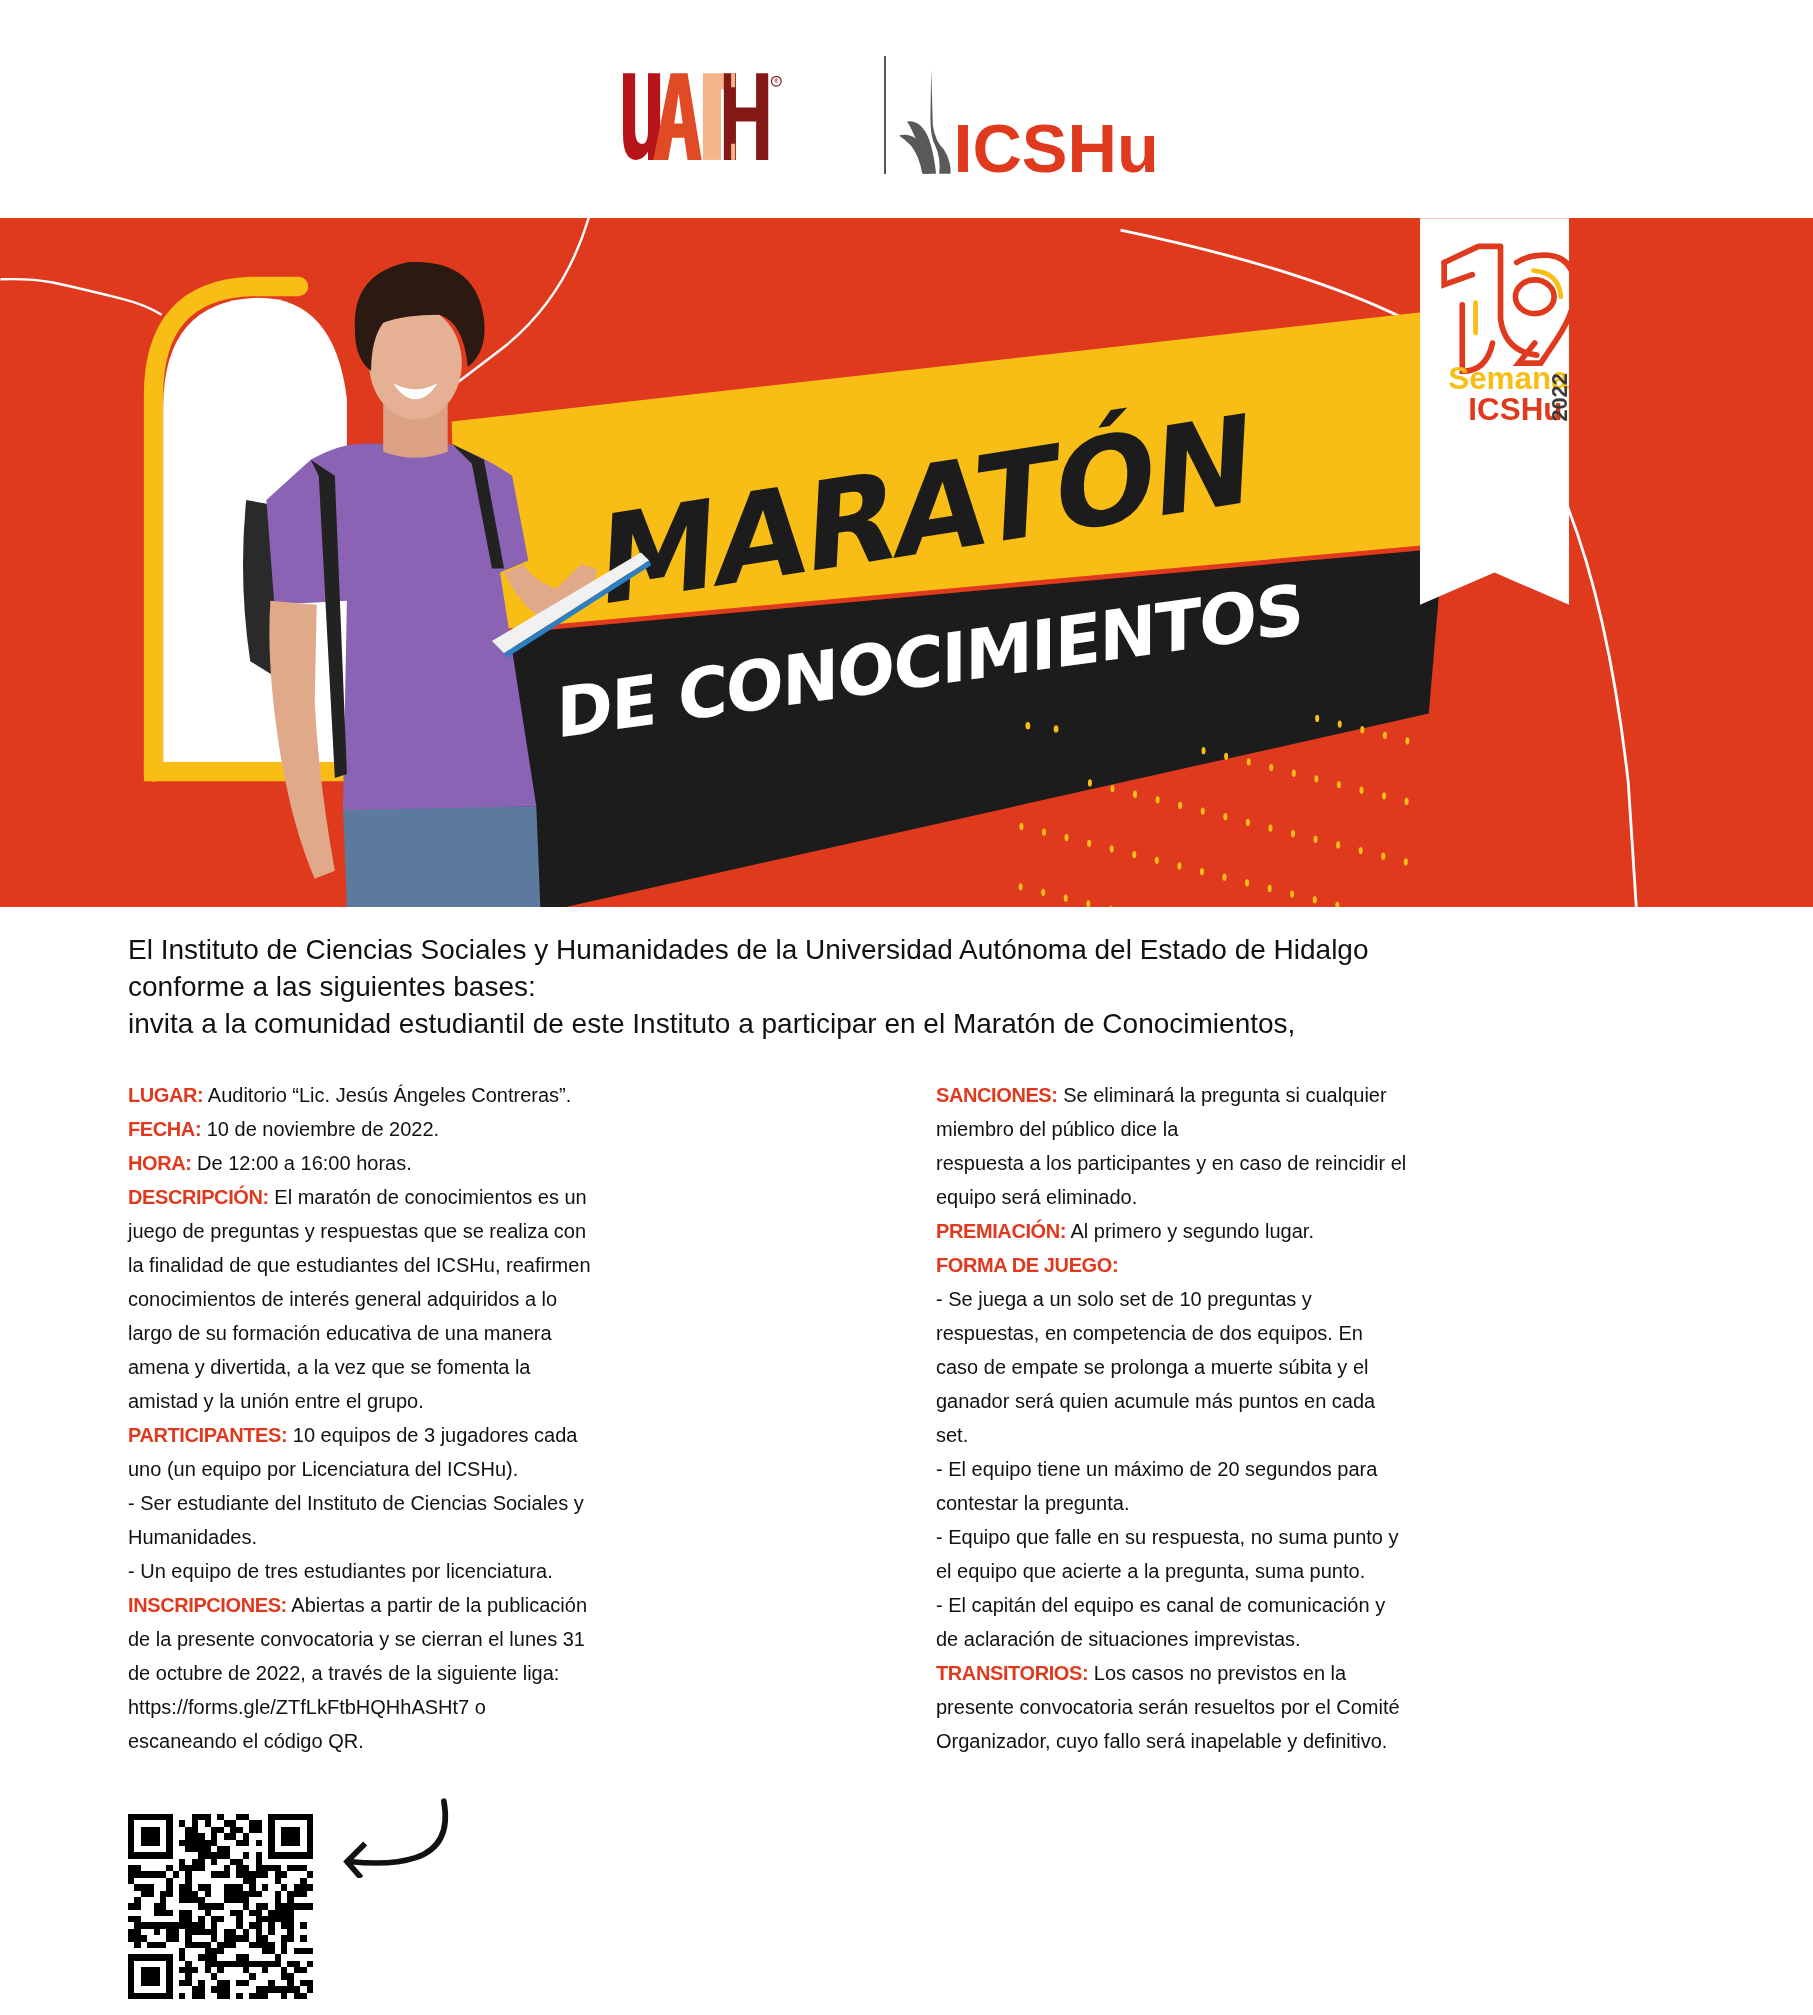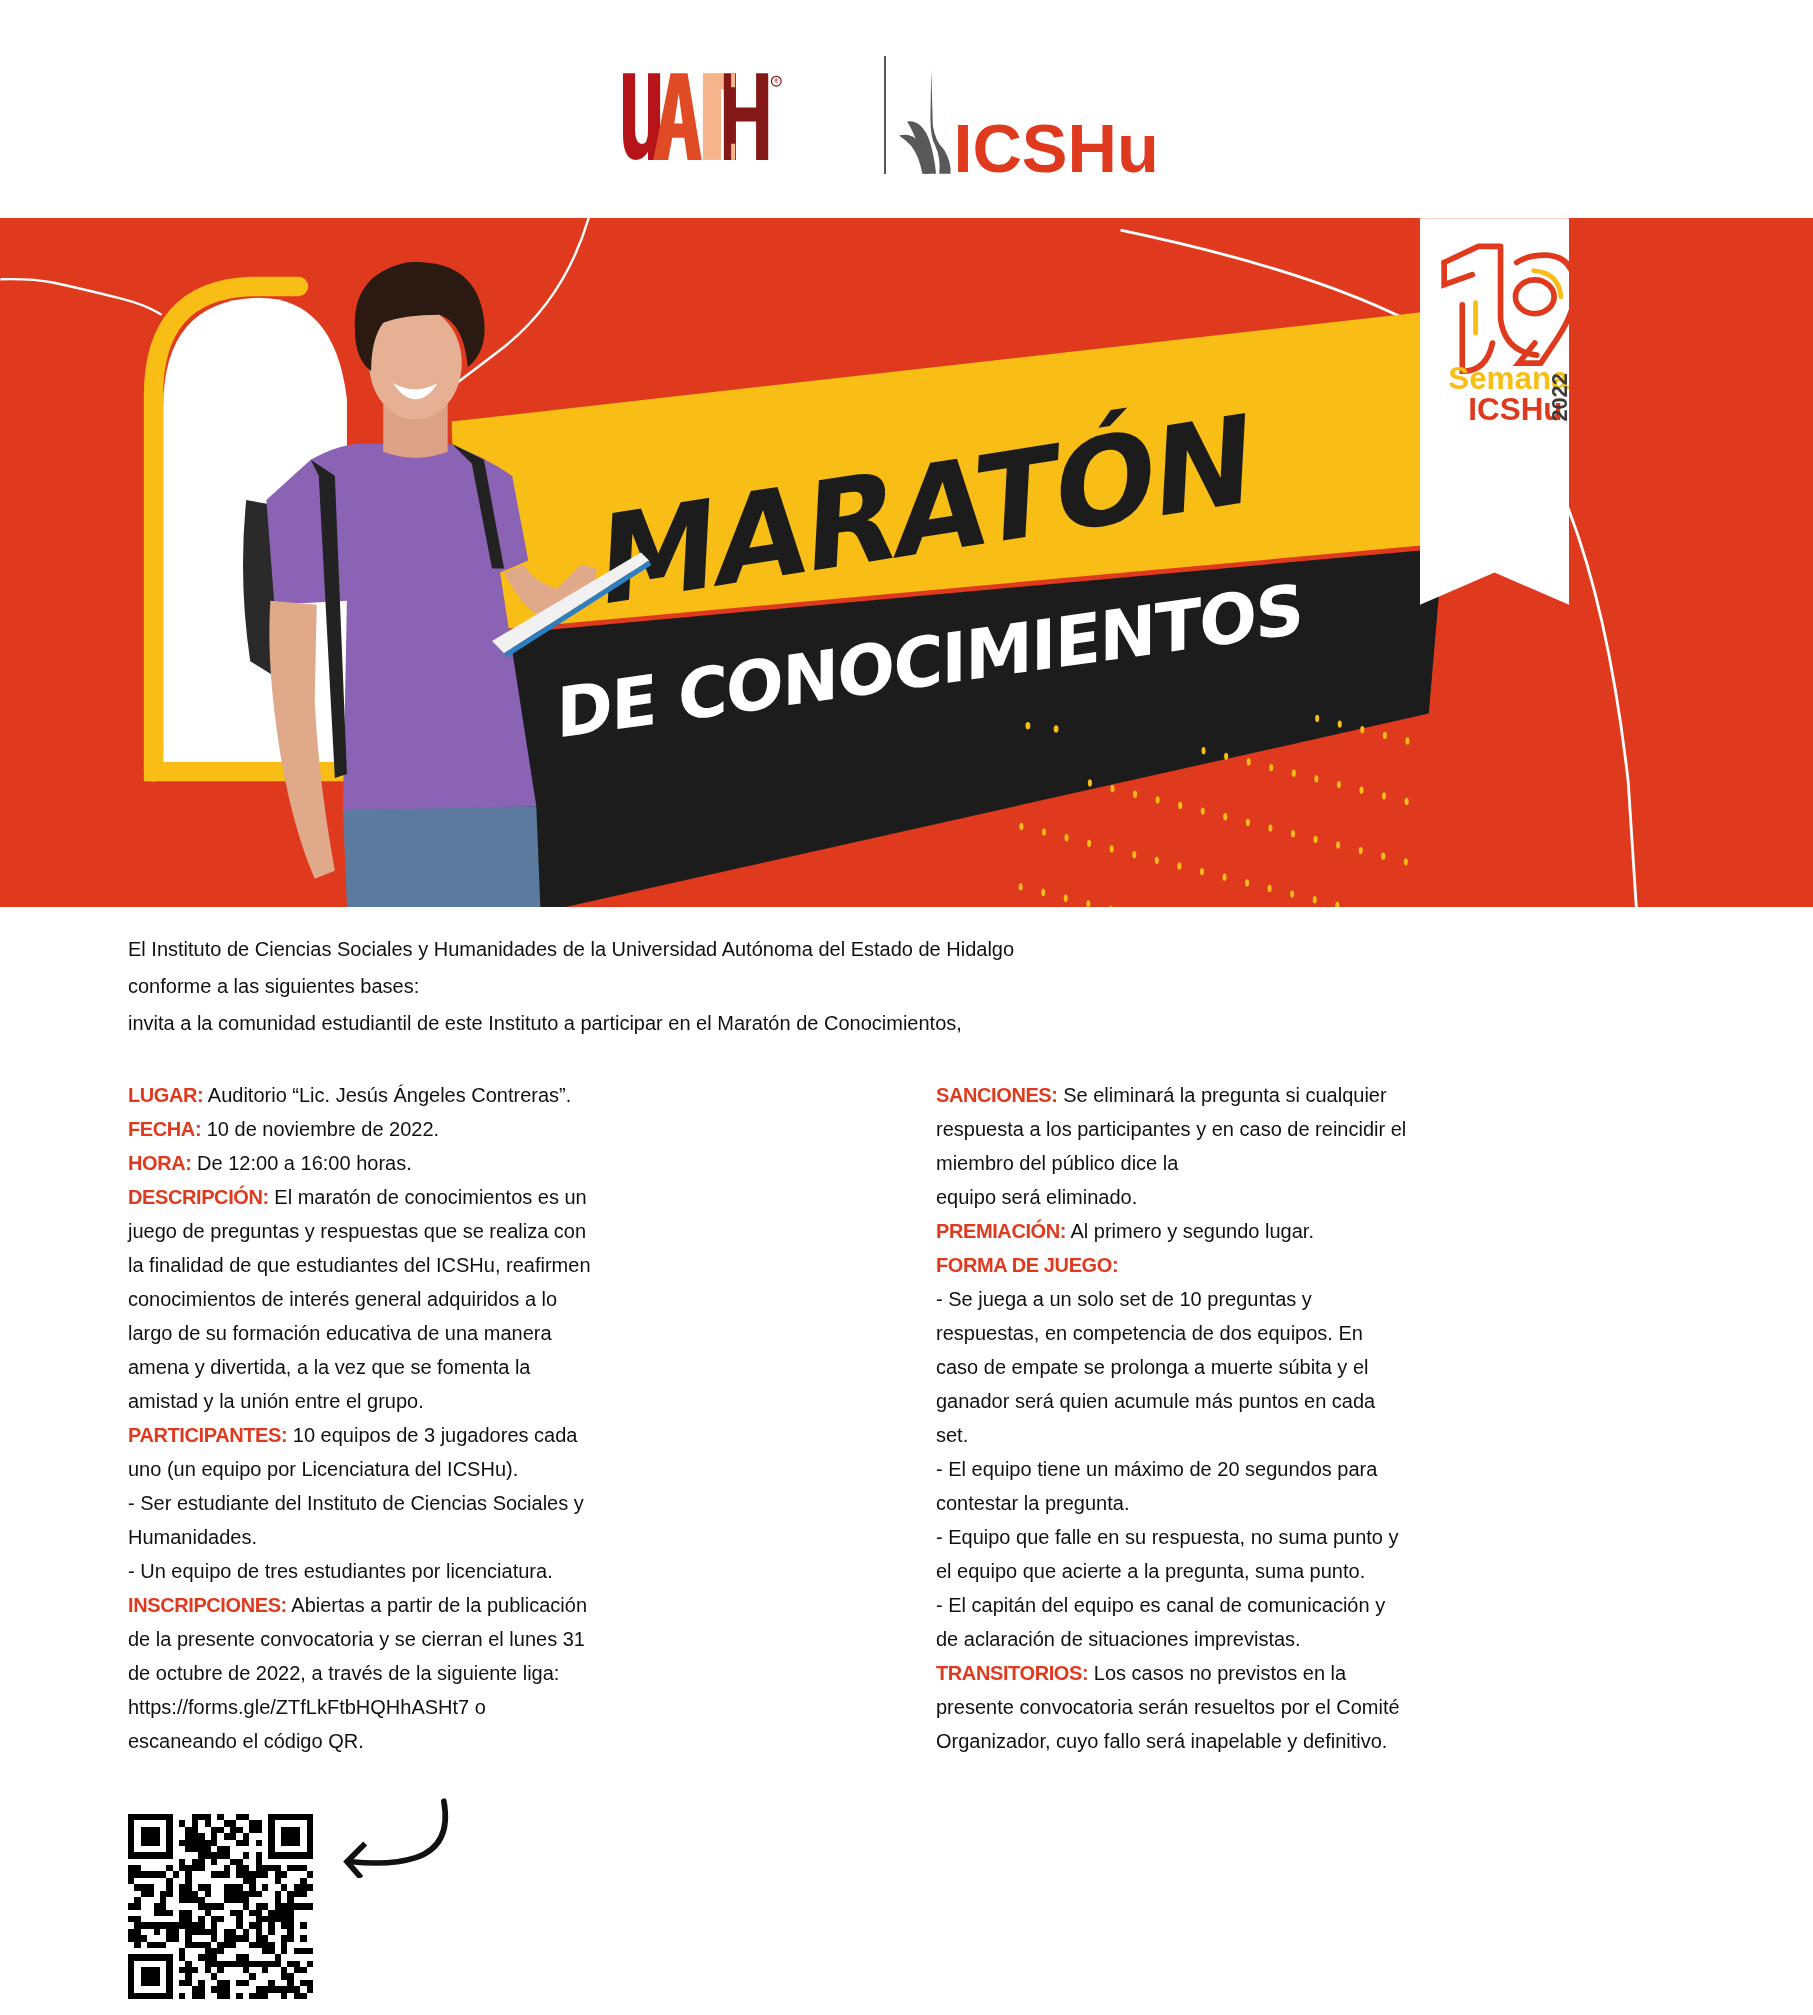--- a/index.html
+++ b/index.html
@@ -9,21 +9,21 @@
   #header{left:0;top:0;width:1814px;height:218px;background:#fff;}
   .uaeh-logo{left:623px;top:69px;width:238px;height:91px;}
   .logo-divider{left:884px;top:56px;width:2.4px;height:118px;background:#555;}
   .icshu-logo{left:899px;top:69px;width:290px;height:105px;}
   
   #hero{left:0;top:218px;width:1814px;height:689px;background:#E03A1E;overflow:hidden;}
   .hero-svg{left:0;top:0;width:1814px;height:689px;}
   
   .badge{left:1420px;top:0;width:149px;height:387px;}
   
-  #intro{left:128px;top:931px;width:1572px;font-size:20px;line-height:37px;color:#111;}
+  #intro{left:128px;top:931px;width:1572px;font-size:28px;line-height:37px;color:#111;}
   .col{font-size:20px;line-height:34px;color:#111;}
   #col-left{left:128px;top:1078px;width:725px;}
   #col-right{left:936px;top:1078px;width:758px;}
   .lbl{color:#E03A1E;font-weight:bold;letter-spacing:-0.4px;}
   .line{display:block;white-space:nowrap;}
   
   #qr{left:128px;top:1814px;width:185px;height:185px;}
   #arrow{left:343px;top:1797px;width:117px;height:81px;}
 </style>
 </head>
@@ -266,22 +266,22 @@
   <span class="line">- Un equipo de tres estudiantes por licenciatura.</span>
   <span class="line"><span class="lbl">INSCRIPCIONES:</span><span> Abiertas a partir de la publicación</span></span>
   <span class="line">de la presente convocatoria y se cierran el lunes 31</span>
   <span class="line">de octubre de 2022, a través de la siguiente liga:</span>
   <span class="line"><span>https://forms.gle/ZTfLkFtbHQHhASHt7</span><span> o</span></span>
   <span class="line">escaneando el código QR.</span>
 </div>
 
 <div id="col-right" class="abs col">
   <span class="line"><span class="lbl">SANCIONES:</span><span> Se eliminará la pregunta si cualquier</span></span>
+  <span class="line">miembro del público dice la</span>
   <span class="line">respuesta a los participantes y en caso de reincidir el</span>
-  <span class="line">miembro del público dice la</span>
   <span class="line">equipo será eliminado.</span>
   <span class="line"><span class="lbl">PREMIACIÓN:</span><span> Al primero y segundo lugar.</span></span>
   <span class="line lbl">FORMA DE JUEGO:</span>
   <span class="line">- Se juega a un solo set de 10 preguntas y</span>
   <span class="line">respuestas, en competencia de dos equipos. En</span>
   <span class="line">caso de empate se prolonga a muerte súbita y el</span>
   <span class="line">ganador será quien acumule más puntos en cada</span>
   <span class="line">set.</span>
   <span class="line">- El equipo tiene un máximo de 20 segundos para</span>
   <span class="line">contestar la pregunta.</span>

